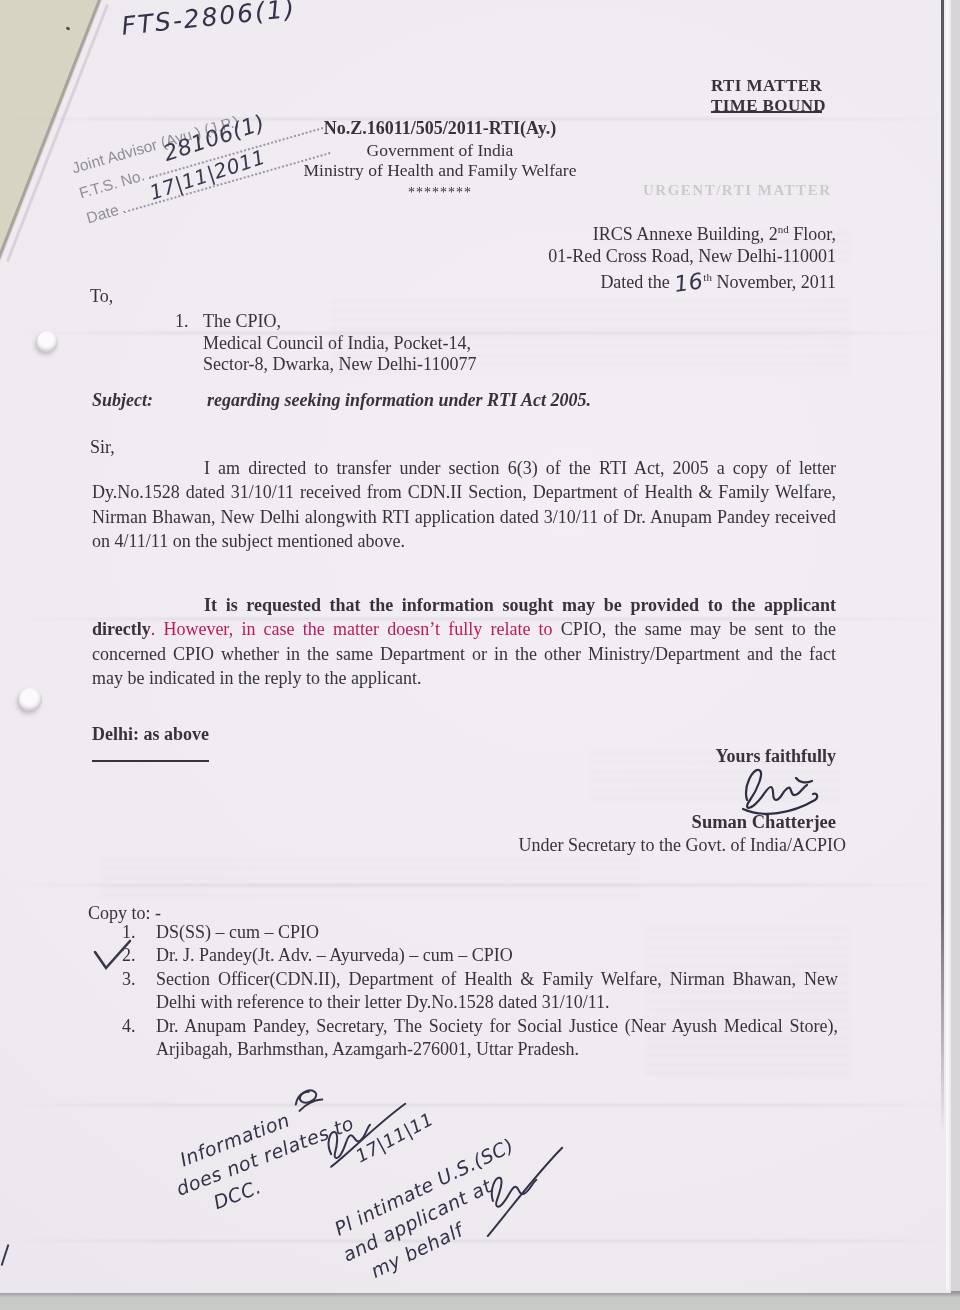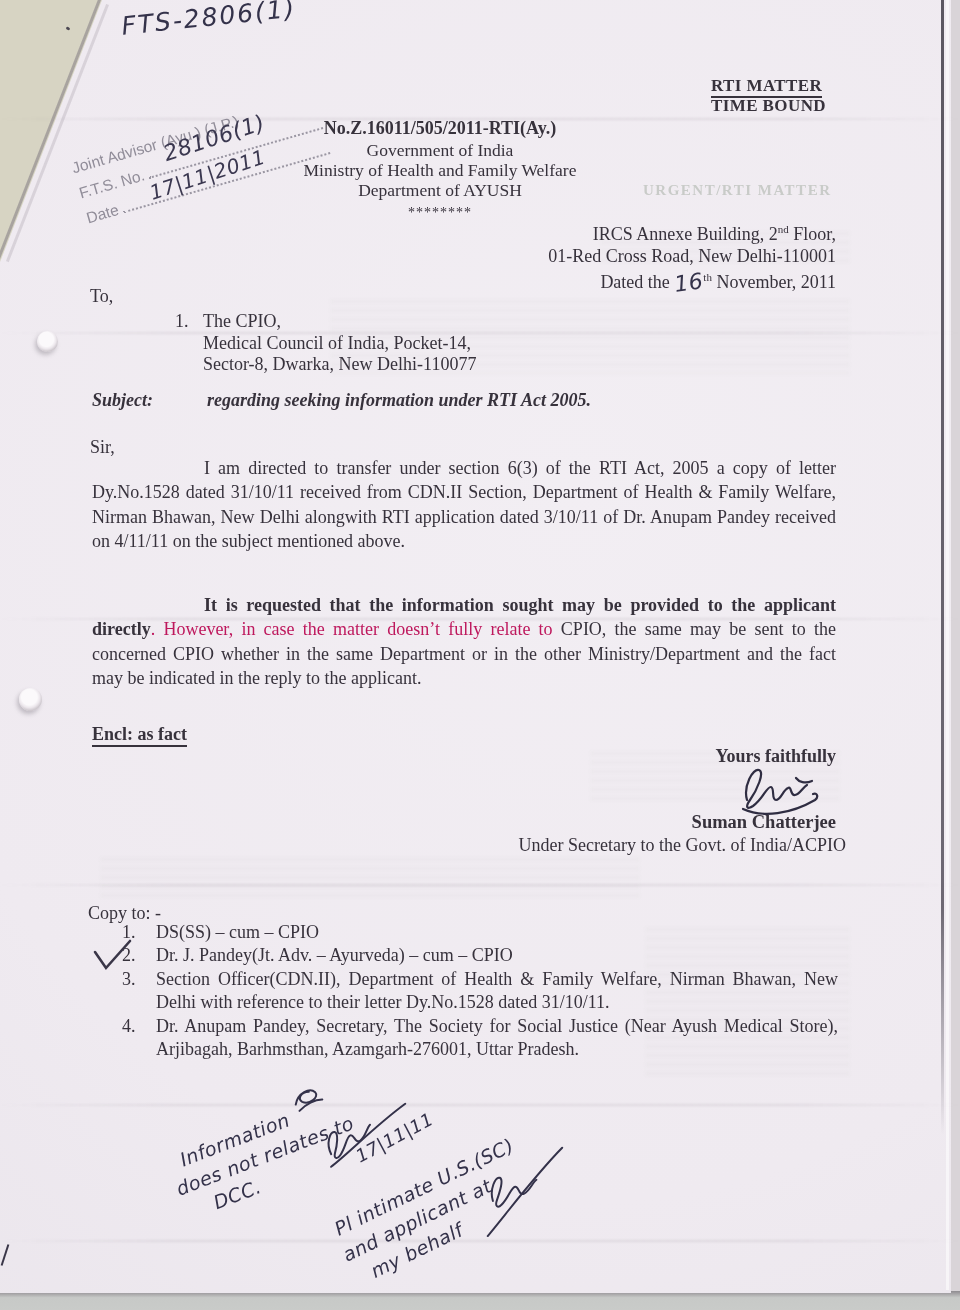--- a/index.html
+++ b/index.html
@@ -31,21 +31,21 @@
   .speck { position:absolute; width:4px; height:3px; background:#4c4852; border-radius:50%; transform:rotate(25deg); }
   .smudge { position:absolute; filter:blur(2px); opacity:.55; pointer-events:none;
     background:repeating-linear-gradient(rgba(104,112,100,.10) 0 3px, rgba(0,0,0,0) 3px 9px); }
 
   
   .abs { position:absolute; }
   .bold { font-weight:bold; }
   .bital { font-weight:bold; font-style:italic; }
   .just { text-align:justify; }
   .faded { color:#be185d; }
-  .underl { border-bottom:2px solid currentColor; padding-bottom:1px; }
+  .underl { border-bottom:2px solid currentColor; padding-bottom:16px; }
   sup { font-size:11px; }
 
   .tags { left:711px; top:76px; font-size:17px; font-weight:bold; line-height:20px; letter-spacing:.4px; }
   .letterhead { left:250px; top:118px; width:380px; text-align:center; line-height:20px; font-size:17.5px; }
   .letterhead .ref { font-size:18px; font-weight:bold; margin-bottom:2px; }
   .letterhead .stars { font-size:14px; letter-spacing:1px; margin-top:3px; }
   .origin { right:124px; top:219px; text-align:right; font-size:18px; line-height:21.5px; }
   .to-label { left:90px; top:286px; font-size:18px; }
   .recipient { left:175px; top:311px; font-size:18px; line-height:21.5px; display:flex; }
   .recipient .num { width:28px; }
@@ -136,21 +136,20 @@
     <span class="leader"></span>
   </div>
   <span class="hand stamp-val1">28106(1)</span>
   <span class="hand stamp-val2">17|11|2011</span>
 </div>
 
 <div class="abs letterhead">
   <div class="ref">No.Z.16011/505/2011-RTI(Ay.)</div>
   <div>Government of India</div>
   <div>Ministry of Health and Family Welfare</div>
-  <div>Department of AYUSH</div>
   <div class="stars">********</div>
 </div>
 
 <div class="abs origin">
   <div><span>IRCS Annexe Building, 2</span><sup>nd</sup><span> Floor,</span></div>
   <div>01-Red Cross Road, New Delhi-110001</div>
   <div><span>Dated the </span><span class="hand hand-day">16</span><sup>th</sup><span> November, 2011</span></div>
 </div>
 
 <div class="abs to-label">To,</div>
@@ -167,21 +166,21 @@
   <span class="lbl">Subject:</span>
   <span class="stx">
     <div>regarding seeking information under RTI Act 2005.</div>
   </span>
 </div>
 
 <div class="abs salutation">Sir,</div>
 <div class="abs para just">I am directed to transfer under section 6(3) of the RTI Act, 2005 a copy of letter Dy.No.1528 dated 31/10/11 received from CDN.II Section, Department of Health &amp; Family Welfare, Nirman Bhawan, New Delhi alongwith RTI application dated 3/10/11 of Dr. Anupam Pandey received on 4/11/11 on the subject mentioned above.</div>
 <div class="abs para para2 just"><span class="bold">It is requested that the information sought may be provided to the applicant directly</span><span class="faded">. However, in case the matter doesn’t fully relate to</span><span> CPIO, the same may be sent to the concerned CPIO whether in the same Department or in the other Ministry/Department and the fact may be indicated in the reply to the applicant.</span></div>
 
-<div class="abs encl"><span class="underl">Encl: as fact</span></div>
+<div class="abs encl"><span class="underl">Delhi: as above</span></div>
 <div class="abs valediction">Yours faithfully</div>
 <div class="abs sig-main">
   <svg width="90" height="58" viewBox="0 0 90 58" fill="none" stroke="#2f2d42" stroke-width="2.2" stroke-linecap="round">
     <path d="M14 40 C10 26 20 8 26 10 C32 12 24 30 17 40 C12 47 14 50 20 46 C30 39 34 26 38 27 C42 28 38 40 43 40 C48 40 50 30 55 28 C59 26 57 36 62 35 C67 34 70 27 74 25"></path>
     <path d="M63 18 C66 22 72 24 79 21"></path>
     <path d="M10 49 C30 58 58 54 82 40 C86 37 84 32 80 34"></path>
   </svg>
 </div>
 <div class="abs sig-name">Suman Chatterjee</div>
 <div class="abs sig-desig">Under Secretary to the Govt. of India/ACPIO</div>

